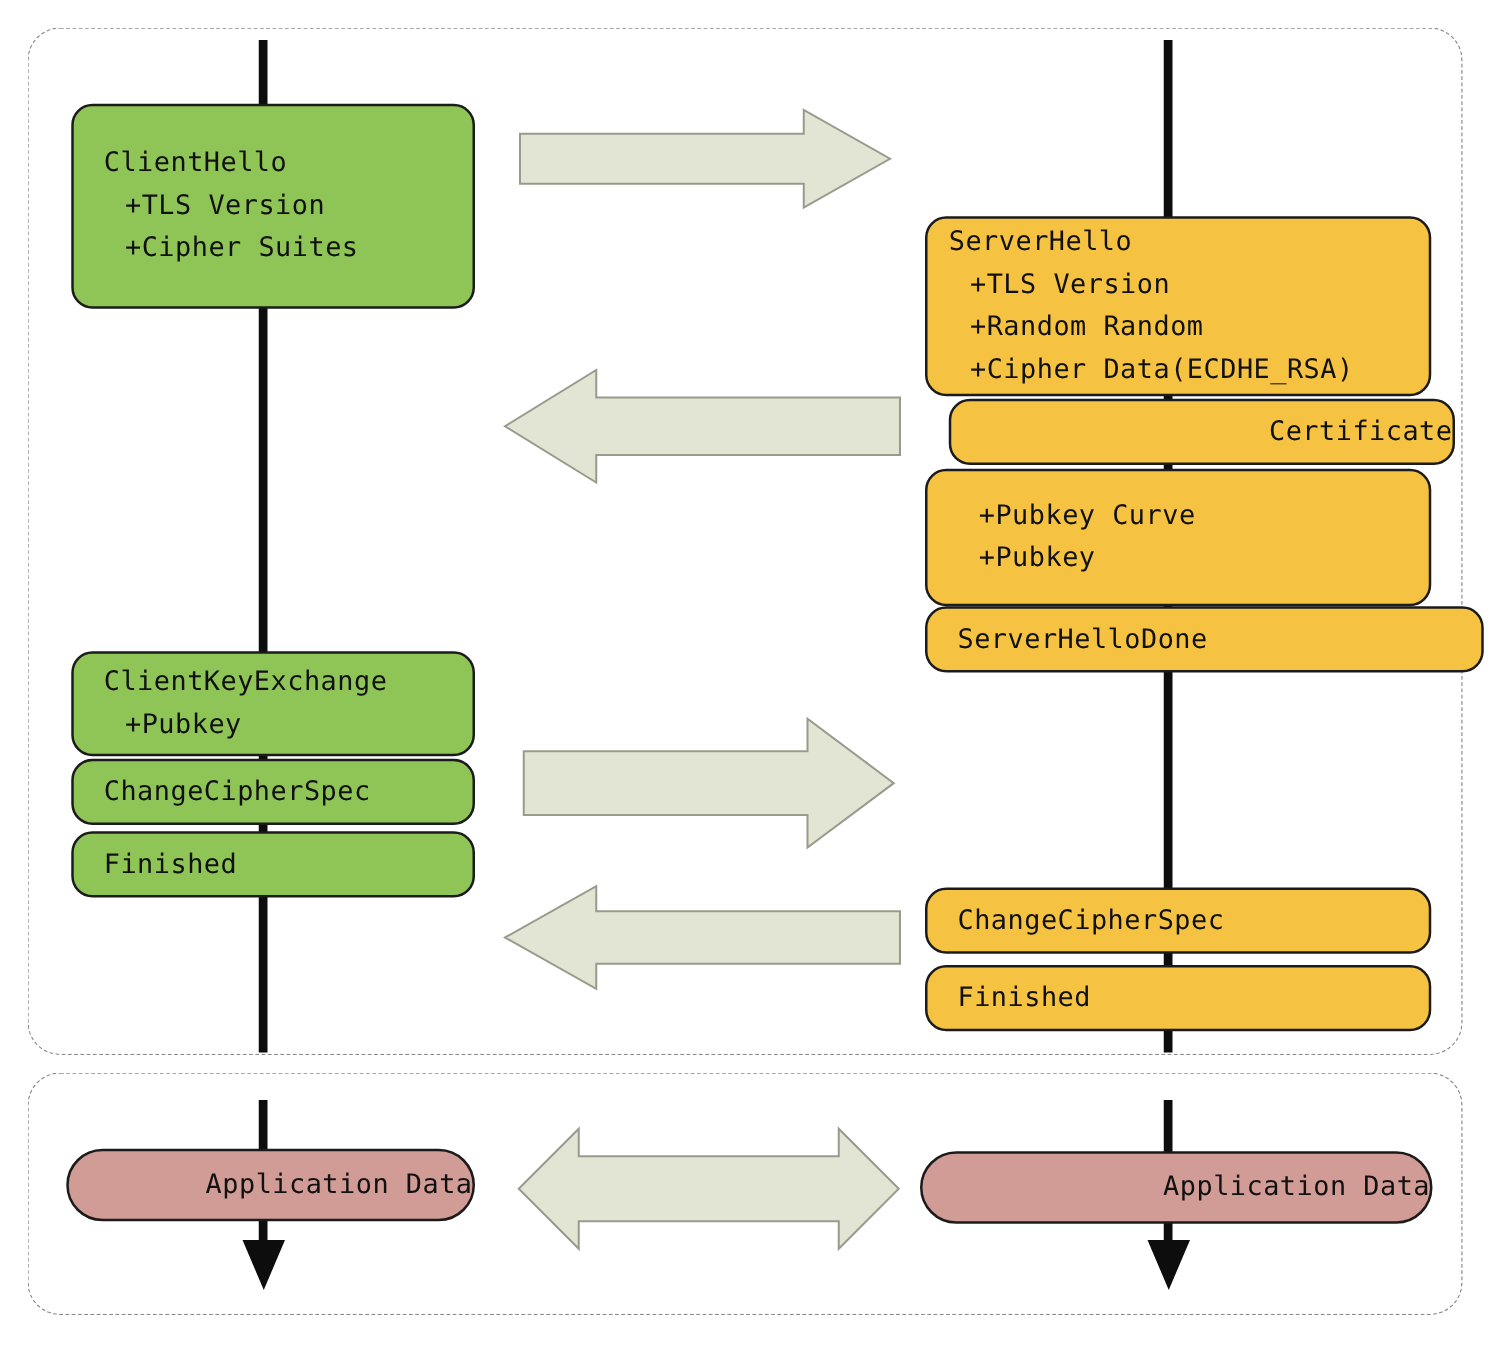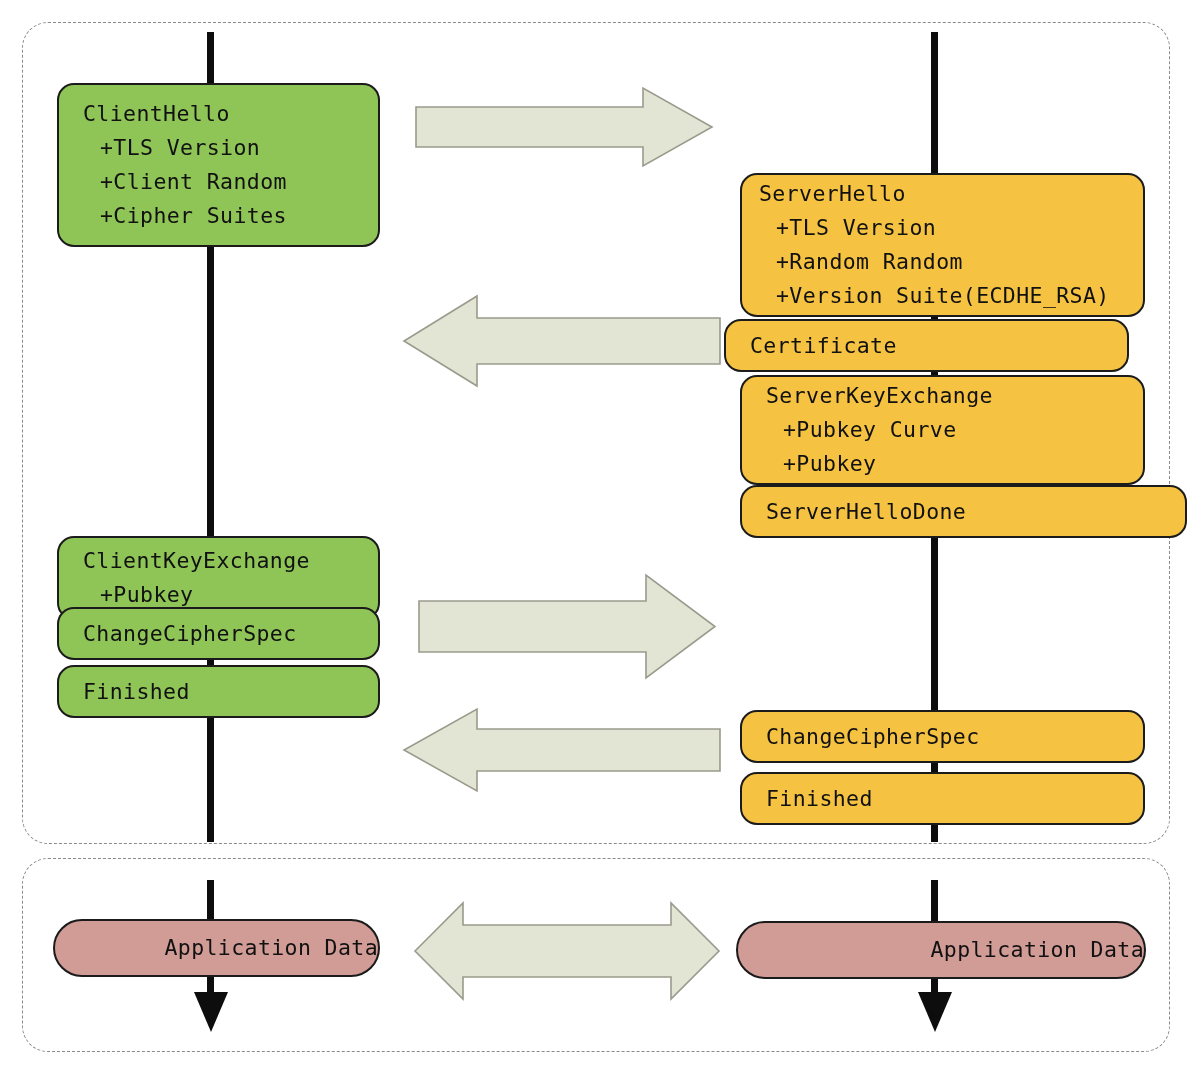--- a/index.html
+++ b/index.html
@@ -113,54 +113,52 @@
 
   <div class="blockarrow" style="left:415px; top:903px;">
     <svg width="304" height="96" viewBox="0 0 304 96">
       <polygon points="0,48 48,0 48,22 256,22 256,0 304,48 256,96 256,74 48,74 48,96" fill="#E2E4D4" stroke="#9A9A8C" stroke-width="1.6"></polygon>
     </svg>
   </div>
 
   <div class="msg green" style="left:57px; top:63px; width:323px; height:164px;margin-top:20px;">
     <span class="ln">ClientHello</span>
     <span class="ln indent">+TLS Version</span>
-    <span class="ln indent">+Client Random</span>
     <span class="ln indent">+Cipher Suites</span>
   </div>
 
-  <div class="msg green" style="left:57px; top:521px; width:323px; height:84px;margin-top:15px;">
+  <div class="msg green" style="left:57px; top:521px; width:323px; height:84px;">
     <span class="ln">ClientKeyExchange</span>
     <span class="ln indent">+Pubkey</span>
   </div>
 
   <div class="msg green" style="left:57px; top:607px; width:323px; height:53px;">
     <span class="ln">ChangeCipherSpec</span>
   </div>
 
   <div class="msg green" style="left:57px; top:665px; width:323px; height:53px;">
     <span class="ln">Finished</span>
   </div>
 
   <div class="msg rose" style="left:53px; top:919px; width:327px; height:58px;">
     <span class="ln">Application Data</span>
   </div>
 
   <div class="msg orange" style="left:740px; top:173px; width:405px; height:144px;padding-left:17px;">
     <span class="ln">ServerHello</span>
     <span class="ln indent">+TLS Version</span>
     <span class="ln indent">+Random Random</span>
-    <span class="ln indent">+Version Suite(ECDHE_RSA)</span>
+    <span class="ln indent">+Cipher Data(ECDHE_RSA)</span>
   </div>
 
-  <div class="msg orange" style="left:724px; top:319px; width:405px; height:53px;">
+  <div class="msg orange" style="left:759px; top:319px; width:405px; height:53px;text-align:right;">
     <span class="ln">Certificate</span>
   </div>
 
   <div class="msg orange" style="left:740px; top:375px; width:405px; height:110px;">
-    <span class="ln">ServerKeyExchange</span>
     <span class="ln indent">+Pubkey Curve</span>
     <span class="ln indent">+Pubkey</span>
   </div>
 
   <div class="msg orange" style="left:740px; top:485px; width:447px; height:53px;">
     <span class="ln">ServerHelloDone</span>
   </div>
 
   <div class="msg orange" style="left:740px; top:710px; width:405px; height:53px;">
     <span class="ln">ChangeCipherSpec</span>

